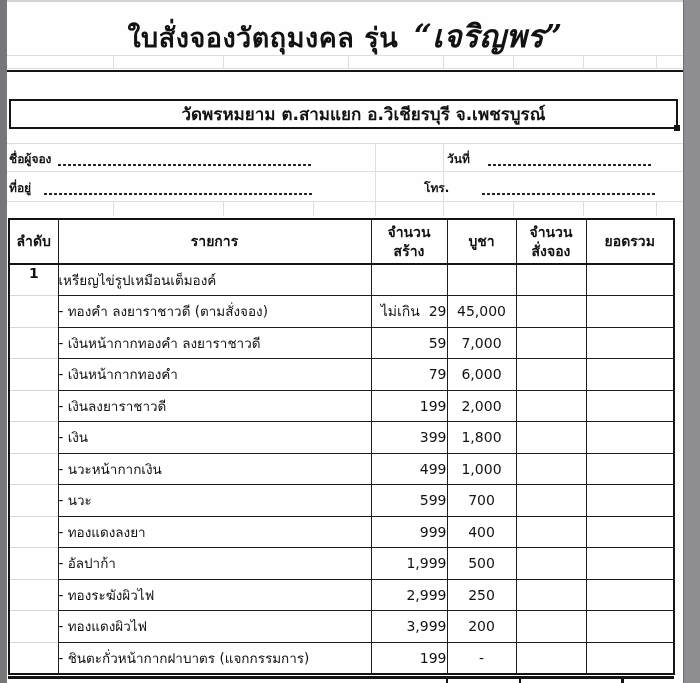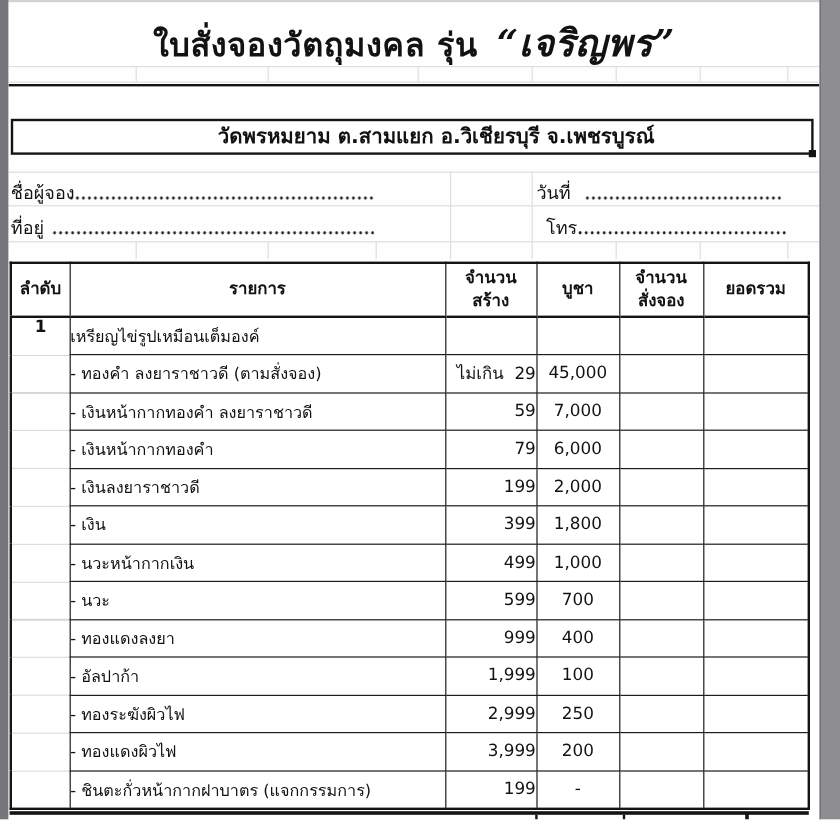--- a/index.html
+++ b/index.html
@@ -17,21 +17,21 @@
 
   
   .title{position:absolute;left:0;top:9px;width:100%;text-align:center;font-size:27px;font-weight:700;letter-spacing:.5px;white-space:nowrap;}
   .title .edition{font-family:"DejaVu Serif","Liberation Serif",serif;font-style:italic;font-weight:600;font-size:31px;padding-left:6px;}
   .rule{position:absolute;left:0;top:68px;width:676px;height:2px;background:#141414;}
   .monk{position:absolute;left:0;top:71px;width:100%;text-align:center;font-size:22px;font-weight:700;}
   .temple-box{position:absolute;left:2px;top:97px;width:669px;height:30px;border:2px solid #141414;box-sizing:border-box;text-align:center;font-size:17px;font-weight:700;line-height:26px;background:#fff;padding-left:40px;}
   .fill-handle{position:absolute;right:-4px;bottom:-4px;width:6px;height:6px;background:#141414;}
 
   
-  .flabel{position:absolute;font-size:15px;font-weight:400;white-space:nowrap;}
+  .flabel{position:absolute;font-size:12px;font-weight:700;white-space:nowrap;}
   .dots{position:absolute;height:4px;background-image:radial-gradient(circle,#1d1d1d 1.1px,transparent 1.4px);background-size:5px 4px;background-repeat:repeat-x;}
 
   
   table.order{position:absolute;left:1px;top:216px;width:665px;border-collapse:collapse;table-layout:fixed;background:#fff;border:2px solid #141414;}
   table.order th,table.order td{border:1px solid #1c1c1c;padding:0;overflow:hidden;}
   table.order thead tr{height:45px;}
   table.order thead th{font-size:14px;font-weight:700;text-align:center;vertical-align:middle;line-height:1.3;border-bottom:2px solid #141414;}
   .pre{white-space:pre-line;}
   table.order tbody tr{height:31.5px;}
   td.idx{vertical-align:top;text-align:center;font-size:14px;font-weight:700;padding-top:6px;
@@ -84,21 +84,21 @@
       <span>วัดพรหมยาม ต.สามแยก อ.วิเชียรบุรี จ.เพชรบูรณ์</span>
       <span class="fill-handle"></span>
     </div>
 
     <div class="flabel" style="left:2px;top:147px;">ชื่อผู้จอง</div>
     <div class="dots" style="left:50px;top:161px;width:255px;"></div>
     <div class="flabel" style="left:440px;top:147px;">วันที่</div>
     <div class="dots" style="left:480px;top:161px;width:164px;"></div>
     <div class="flabel" style="left:2px;top:176px;">ที่อยู่</div>
     <div class="dots" style="left:36px;top:190px;width:269px;"></div>
-    <div class="flabel" style="left:448px;top:176px;">โทร.</div>
+    <div class="flabel" style="left:417px;top:176px;">โทร.</div>
     <div class="dots" style="left:474px;top:190px;width:175px;"></div>
 
     <table class="order">
       <colgroup>
         <col style="width:49px">
           <col style="width:313px">
           <col style="width:76px">
         <col style="width:69px">
           <col style="width:70px">
           <col style="width:88px">
@@ -176,21 +176,21 @@
           <tr>
     <td class="item">- ทองแดงลงยา</td>
     <td class="qty">999</td>
     <td class="price">400</td>
     <td class="order-c"></td>
     <td class="total-c"></td>
   </tr>
           <tr>
     <td class="item">- อัลปาก้า</td>
     <td class="qty">1,999</td>
-    <td class="price">100</td>
+    <td class="price">500</td>
     <td class="order-c"></td>
     <td class="total-c"></td>
   </tr>
           <tr>
     <td class="item">- ทองระฆังผิวไฟ</td>
     <td class="qty">2,999</td>
     <td class="price">250</td>
     <td class="order-c"></td>
     <td class="total-c"></td>
   </tr>

